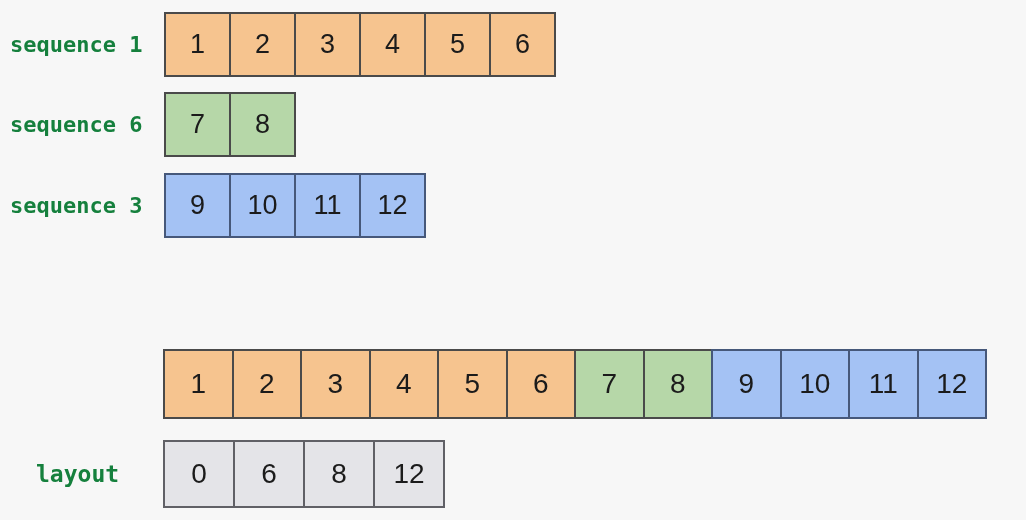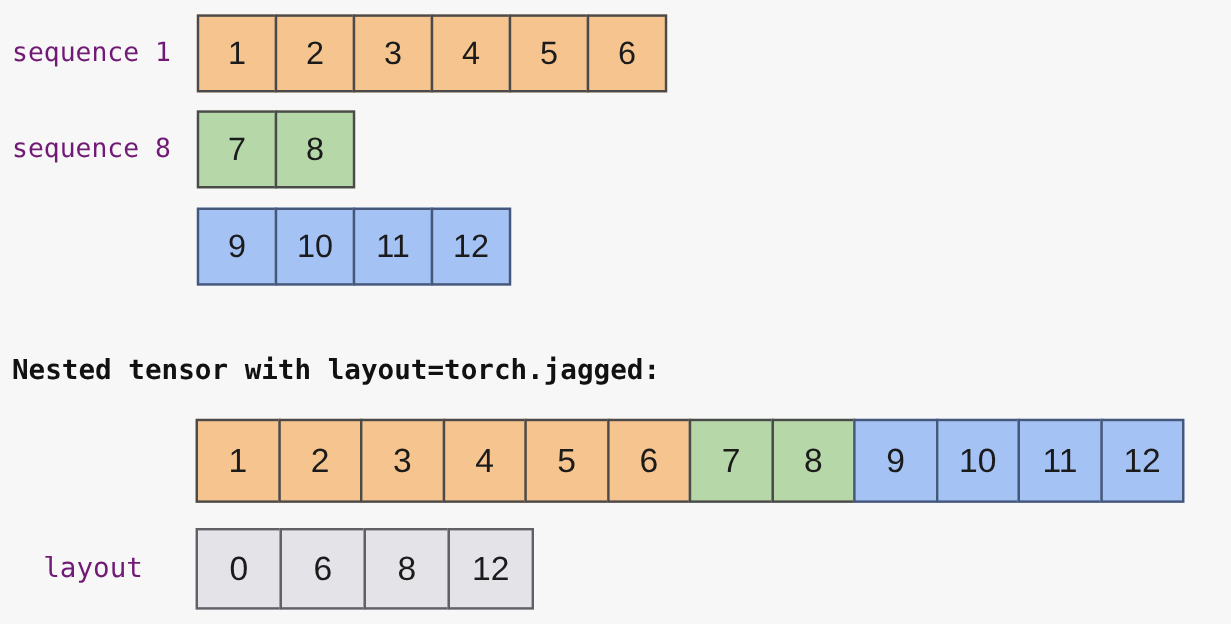--- a/index.html
+++ b/index.html
@@ -8,23 +8,23 @@
     background: #f7f7f7;
     font-family: "DejaVu Sans Mono", "Liberation Mono", monospace;
     color: #141414;
     overflow: hidden;
   }
   .canvas { position: relative; width: 1026px; height: 520px; }
 
   .row { position: absolute; display: flex; align-items: center; }
 
   .row-label {
-    font-weight: normal;
+    font-weight: bold;
     white-space: pre;
-    color: #701a75;
+    color: #15803d;
   }
   .seq-label {
     position: absolute; left: 10px;
     font-size: 22px;
   }
   .bottom-label {
     position: absolute; left: 36px;
     font-size: 23px;
   }
 
@@ -77,38 +77,38 @@
     <div class="cells cells-top">
         <div class="cell" style="background: rgb(246, 196, 143); border-color: rgb(74, 74, 74);">1</div>
         <div class="cell" style="background: rgb(246, 196, 143); border-color: rgb(74, 74, 74);">2</div>
         <div class="cell" style="background: rgb(246, 196, 143); border-color: rgb(74, 74, 74);">3</div>
         <div class="cell" style="background: rgb(246, 196, 143); border-color: rgb(74, 74, 74);">4</div>
         <div class="cell" style="background: rgb(246, 196, 143); border-color: rgb(74, 74, 74);">5</div>
         <div class="cell" style="background: rgb(246, 196, 143); border-color: rgb(74, 74, 74);">6</div>
       </div>
   </div>
 
-  <div class="row-label seq-label lbl-seq2">sequence 8</div>
+  <div class="row-label seq-label lbl-seq2">sequence 6</div>
   <div class="row pos-seq2">
     <div class="cells cells-top">
         <div class="cell" style="background: rgb(182, 215, 168); border-color: rgb(74, 74, 74);">7</div>
         <div class="cell" style="background: rgb(182, 215, 168); border-color: rgb(74, 74, 74);">8</div>
       </div>
   </div>
 
+  <div class="row-label seq-label lbl-seq3">sequence 3</div>
   <div class="row pos-seq3">
     <div class="cells cells-top">
         <div class="cell" style="background: rgb(164, 194, 244); border-color: rgb(70, 88, 122);">9</div>
         <div class="cell" style="background: rgb(164, 194, 244); border-color: rgb(70, 88, 122);">10</div>
         <div class="cell" style="background: rgb(164, 194, 244); border-color: rgb(70, 88, 122);">11</div>
         <div class="cell" style="background: rgb(164, 194, 244); border-color: rgb(70, 88, 122);">12</div>
       </div>
   </div>
 
-  <div class="heading">Nested tensor with layout=torch.jagged:</div>
 
   <div class="row pos-values">
     <div class="cells cells-values">
         <div class="cell" style="background: rgb(246, 196, 143); border-color: rgb(74, 74, 74);">1</div>
         <div class="cell" style="background: rgb(246, 196, 143); border-color: rgb(74, 74, 74);">2</div>
         <div class="cell" style="background: rgb(246, 196, 143); border-color: rgb(74, 74, 74);">3</div>
         <div class="cell" style="background: rgb(246, 196, 143); border-color: rgb(74, 74, 74);">4</div>
         <div class="cell" style="background: rgb(246, 196, 143); border-color: rgb(74, 74, 74);">5</div>
         <div class="cell" style="background: rgb(246, 196, 143); border-color: rgb(74, 74, 74);">6</div>
         <div class="cell" style="background: rgb(182, 215, 168); border-color: rgb(74, 74, 74);">7</div>

